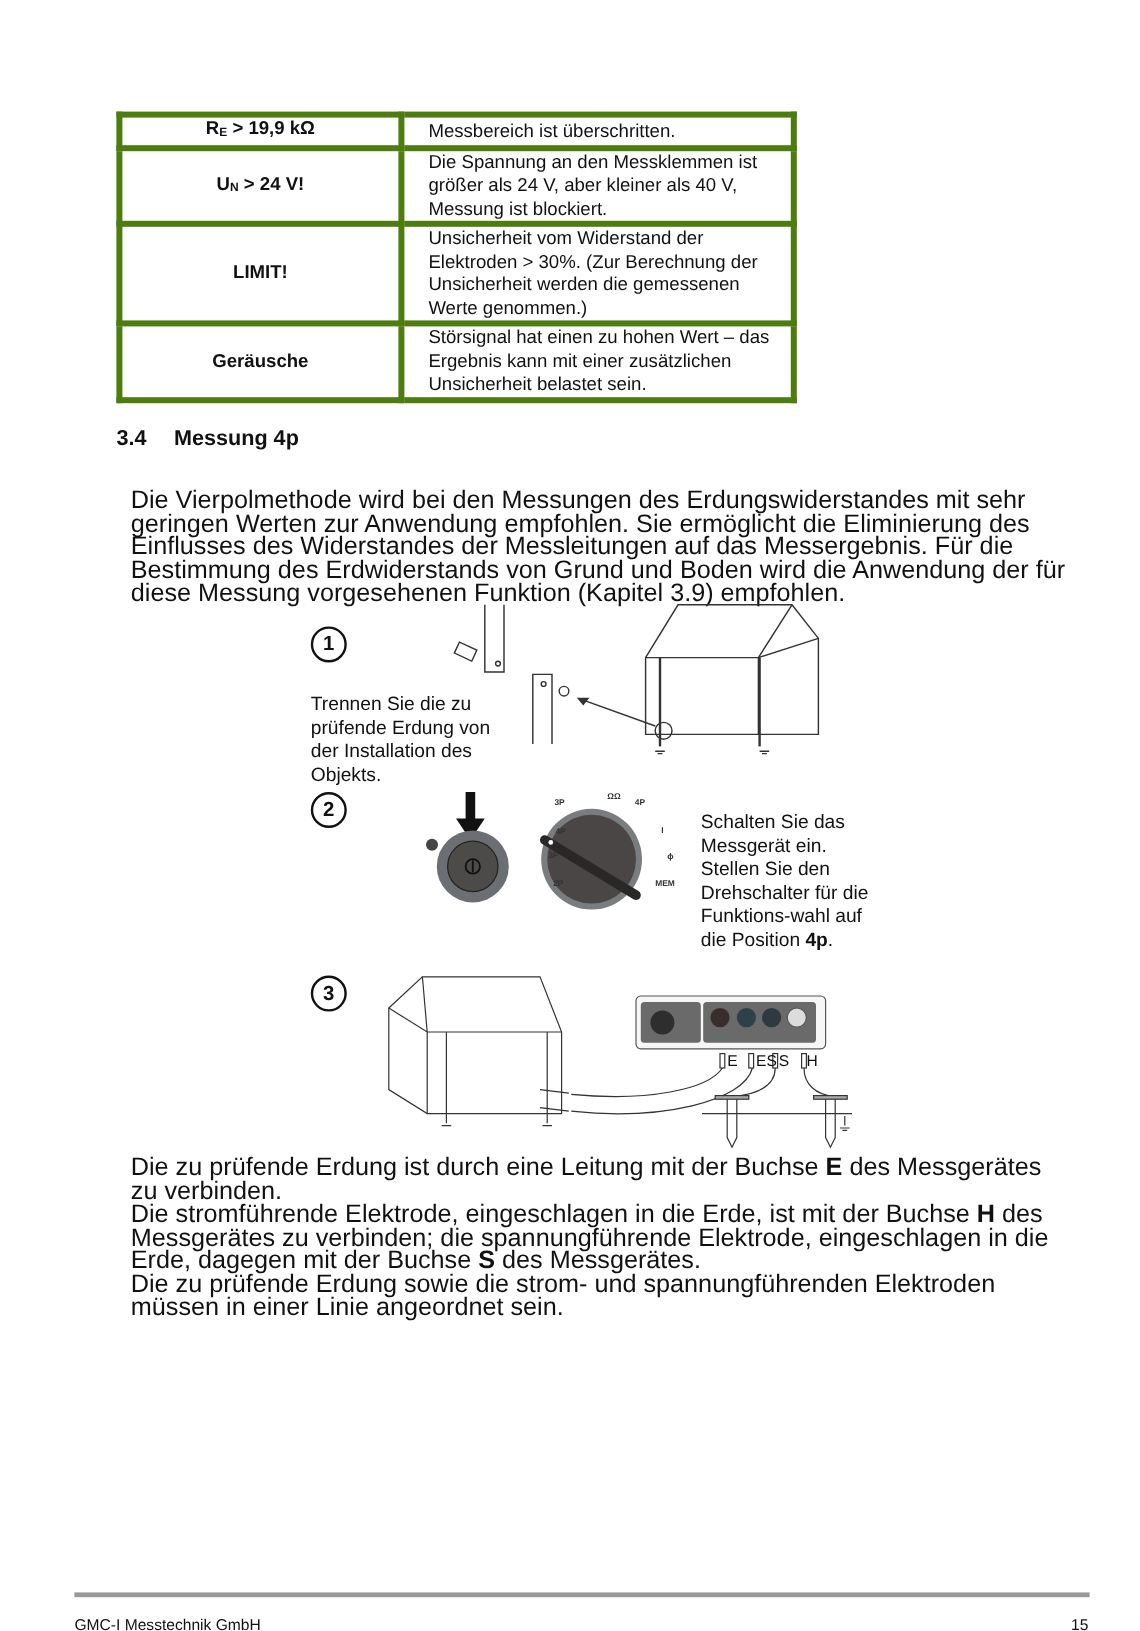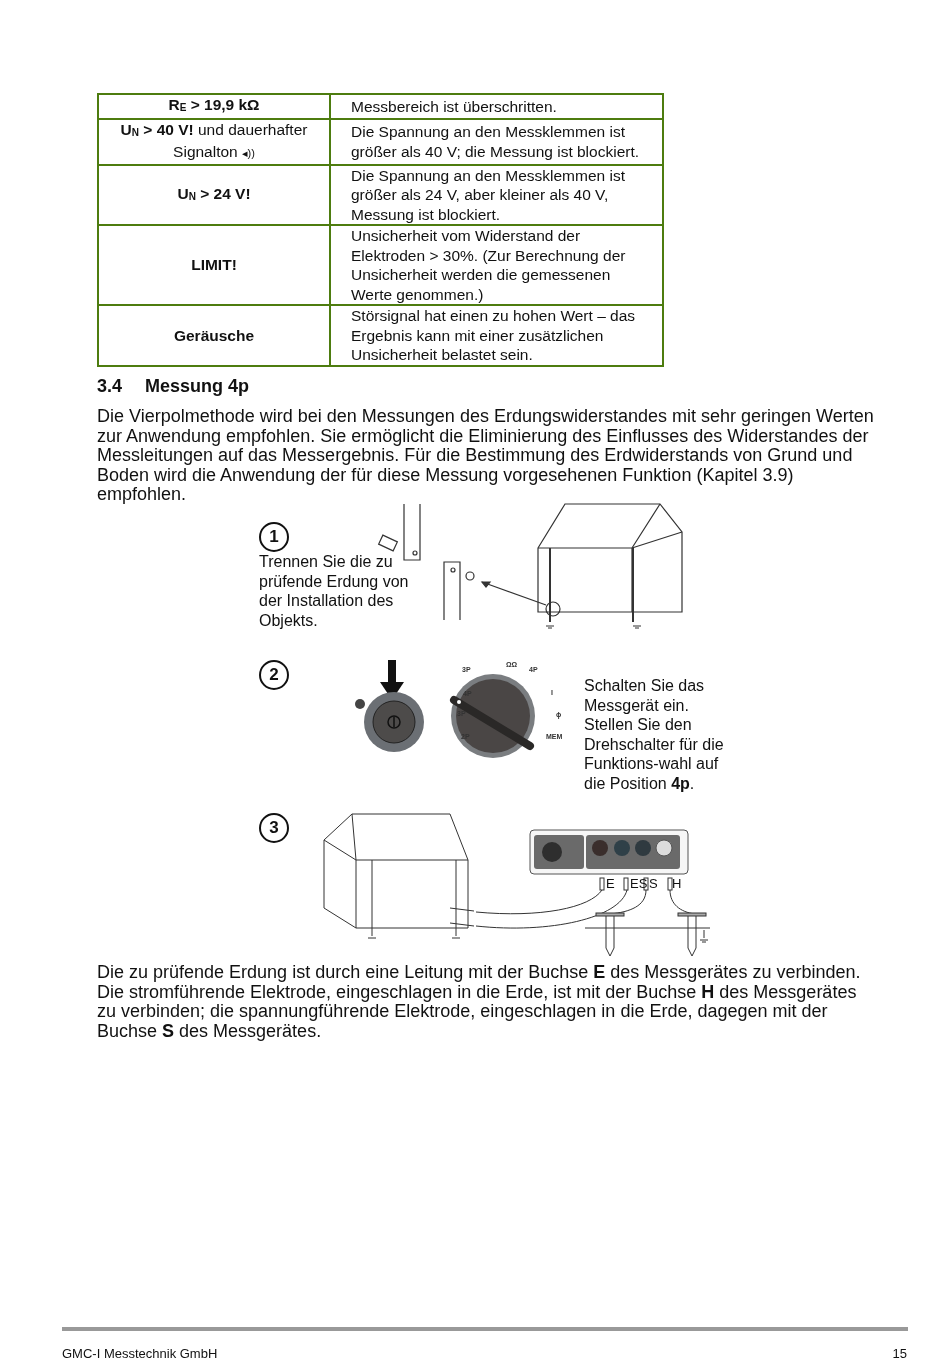--- a/index.html
+++ b/index.html
@@ -1,46 +1,42 @@
 <!DOCTYPE html>
 <html><head>
 <meta charset="utf-8">
 <style>
   html, body { margin: 0; padding: 0; background: #fff; }
   body { width: 950px; height: 1359px; position: relative; overflow: hidden;
          font-family: "Liberation Sans", sans-serif; color: #111; }
   .abs { position: absolute; }
   table.err { position: absolute; left: 97px; top: 93px; width: 567px; border-collapse: collapse;
               font-size: 15.5px; line-height: 19.5px; }
-  table.err td { border: 2px solid #4d7c0f; padding: 0 8px; vertical-align: middle; }
+  table.err td { border: 5px solid #4d7c0f; padding: 0 8px; vertical-align: middle; }
   table.err td.k { width: 214px; text-align: center; font-weight: bold; }
   table.err td.k .n { font-weight: normal; }
   table.err td.v { padding-left: 20px; }
   sub.s { font-size: 10px; vertical-align: -1px; }
-  .h2 { left: 97px; top: 376px; font-size: 18px; font-weight: bold; }
+  .h2 { left: 97px; top: 355px; font-size: 18px; font-weight: bold; }
   .h2 .num { display: inline-block; width: 48px; }
-  .para { left: 97px; width: 780px; font-size: 18px; line-height: 19.5px; }
+  .para { left: 109px; width: 780px; font-size: 21px; line-height: 19.5px; }
   .step-num { width: 26px; height: 26px; border: 2px solid #111; border-radius: 50%;
               font-weight: bold; font-size: 17px; text-align: center; line-height: 26px; }
   .steptext { font-size: 16px; line-height: 19.5px; }
   .footer-bar { left: 62px; top: 1327px; width: 846px; height: 4px; background: #999; }
   .footer { top: 1346px; font-size: 13px; }
 </style>
 </head>
 <body>
 
 <table class="err">
   <tbody>
       <tr style="height:20px">
     <td class="k"><span>R</span><sub class="s">E</sub><span> &gt; 19,9 kΩ</span></td>
     <td class="v">Messbereich ist überschritten.</td>
-  </tr>
-  <tr style="height:40px">
-    <td class="k"><span>U</span><sub class="s">N</sub><span> &gt; 40 V!</span><span class="n"> und dauerhafter Signalton</span> <span style="font-weight:normal;font-size:11px">◂))</span></td>
-    <td class="v">Die Spannung an den Messklemmen ist größer als 40 V; die Messung ist blockiert.</td>
   </tr>
   <tr style="height:58px">
     <td class="k"><span>U</span><sub class="s">N</sub><span> &gt; 24 V!</span></td>
     <td class="v">Die Spannung an den Messklemmen ist größer als 24 V, aber kleiner als 40 V, Messung ist blockiert.</td>
   </tr>
   <tr style="height:78px">
     <td class="k">LIMIT!</td>
     <td class="v">Unsicherheit vom Widerstand der Elektroden &gt; 30%. (Zur Berechnung der Unsicherheit werden die gemessenen Werte genommen.)</td>
   </tr>
   <tr style="height:58px">
@@ -50,21 +46,21 @@
 </tbody>
   </table>
 
 <div class="abs h2">
   <span class="num">3.4</span><span>Messung 4p</span>
 </div>
 
 <div class="abs para" style="top:407px">Die Vierpolmethode wird bei den Messungen des Erdungswiderstandes mit sehr geringen Werten zur Anwendung empfohlen. Sie ermöglicht die Eliminierung des Einflusses des Widerstandes der Messleitungen auf das Messergebnis. Für die Bestimmung des Erdwiderstands von Grund und Boden wird die Anwendung der für diese Messung vorgesehenen Funktion (Kapitel 3.9) empfohlen.</div>
 
 <div class="abs step-num" style="left:259px;top:522px">1</div>
-<div class="abs steptext" style="left:259px;top:552px;width:165px">Trennen Sie die zu prüfende Erdung von der Installation des Objekts.</div>
+<div class="abs steptext" style="left:259px;top:578px;width:165px">Trennen Sie die zu prüfende Erdung von der Installation des Objekts.</div>
 
 <svg class="abs" style="left:370px;top:500px" width="320" height="140">
   <g stroke="#333" fill="none" stroke-width="1.2">
 
     <path d="M34 4 V60 H50 V4"></path>
     <circle cx="45" cy="53" r="2"></circle>
 
     <rect x="10" y="38" width="16" height="10" transform="rotate(25 18 43)"></rect>
 
     <path d="M74 120 V62 H90 V120"></path>
@@ -155,17 +151,18 @@
   <rect x="348" y="70" width="4" height="12" fill="#fff" stroke="#333"></rect>
 </svg>
 <div class="abs" style="left:606px;top:876px;font-size:13px">E</div>
 <div class="abs" style="left:630px;top:876px;font-size:13px">ES</div>
 <div class="abs" style="left:649px;top:876px;font-size:13px">S</div>
 <div class="abs" style="left:672px;top:876px;font-size:13px">H</div>
 
 <div class="abs para" style="top:963px">
   <div><span>Die zu prüfende Erdung ist durch eine Leitung mit der Buchse </span><b>E</b><span> des Messgerätes zu verbinden.</span></div>
   <div><span>Die stromführende Elektrode, eingeschlagen in die Erde, ist mit der Buchse </span><b>H</b><span> des Messgerätes zu verbinden; die spannungführende Elektrode, eingeschlagen in die Erde, dagegen mit der Buchse </span><b>S</b><span> des Messgerätes.</span></div>
+  <div>Die zu prüfende Erdung sowie die strom- und spannungführenden Elektroden müssen in einer Linie angeordnet sein.</div>
 </div>
 
 <div class="abs footer-bar"></div>
 <div class="abs footer" style="left:62px">GMC-I Messtechnik GmbH</div>
 <div class="abs footer" style="right:43px">15</div>
 
 </body></html>

